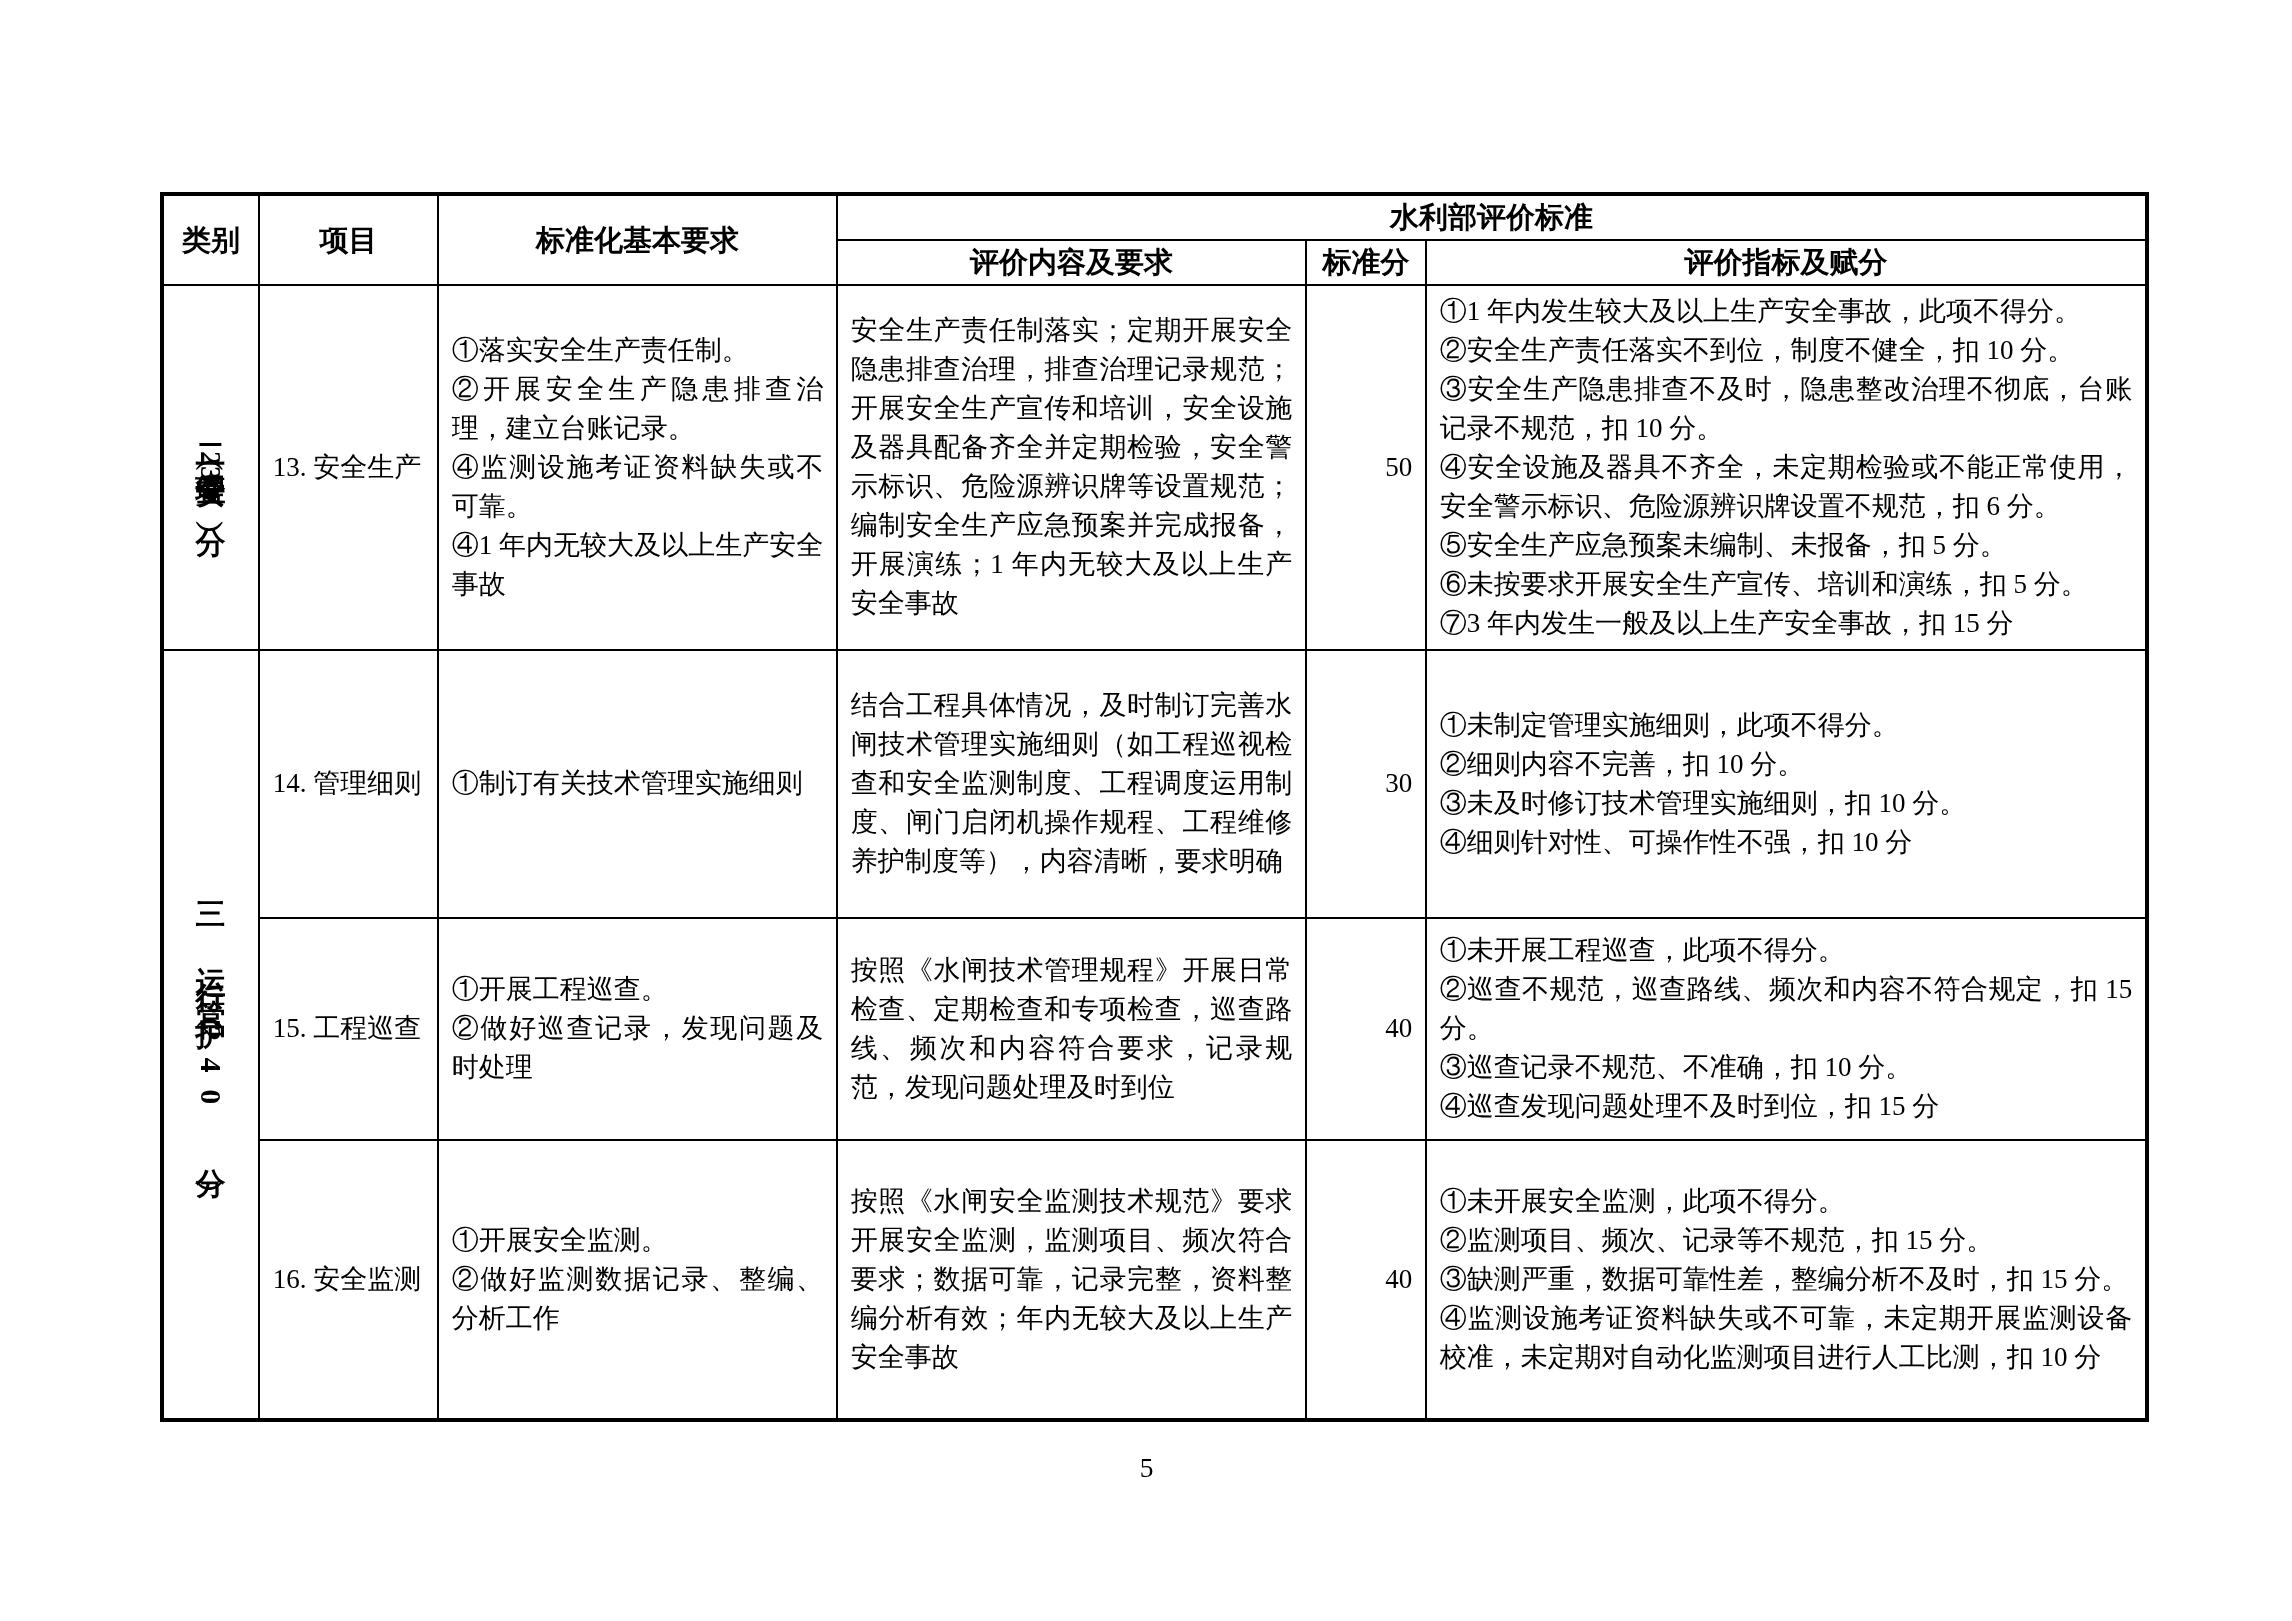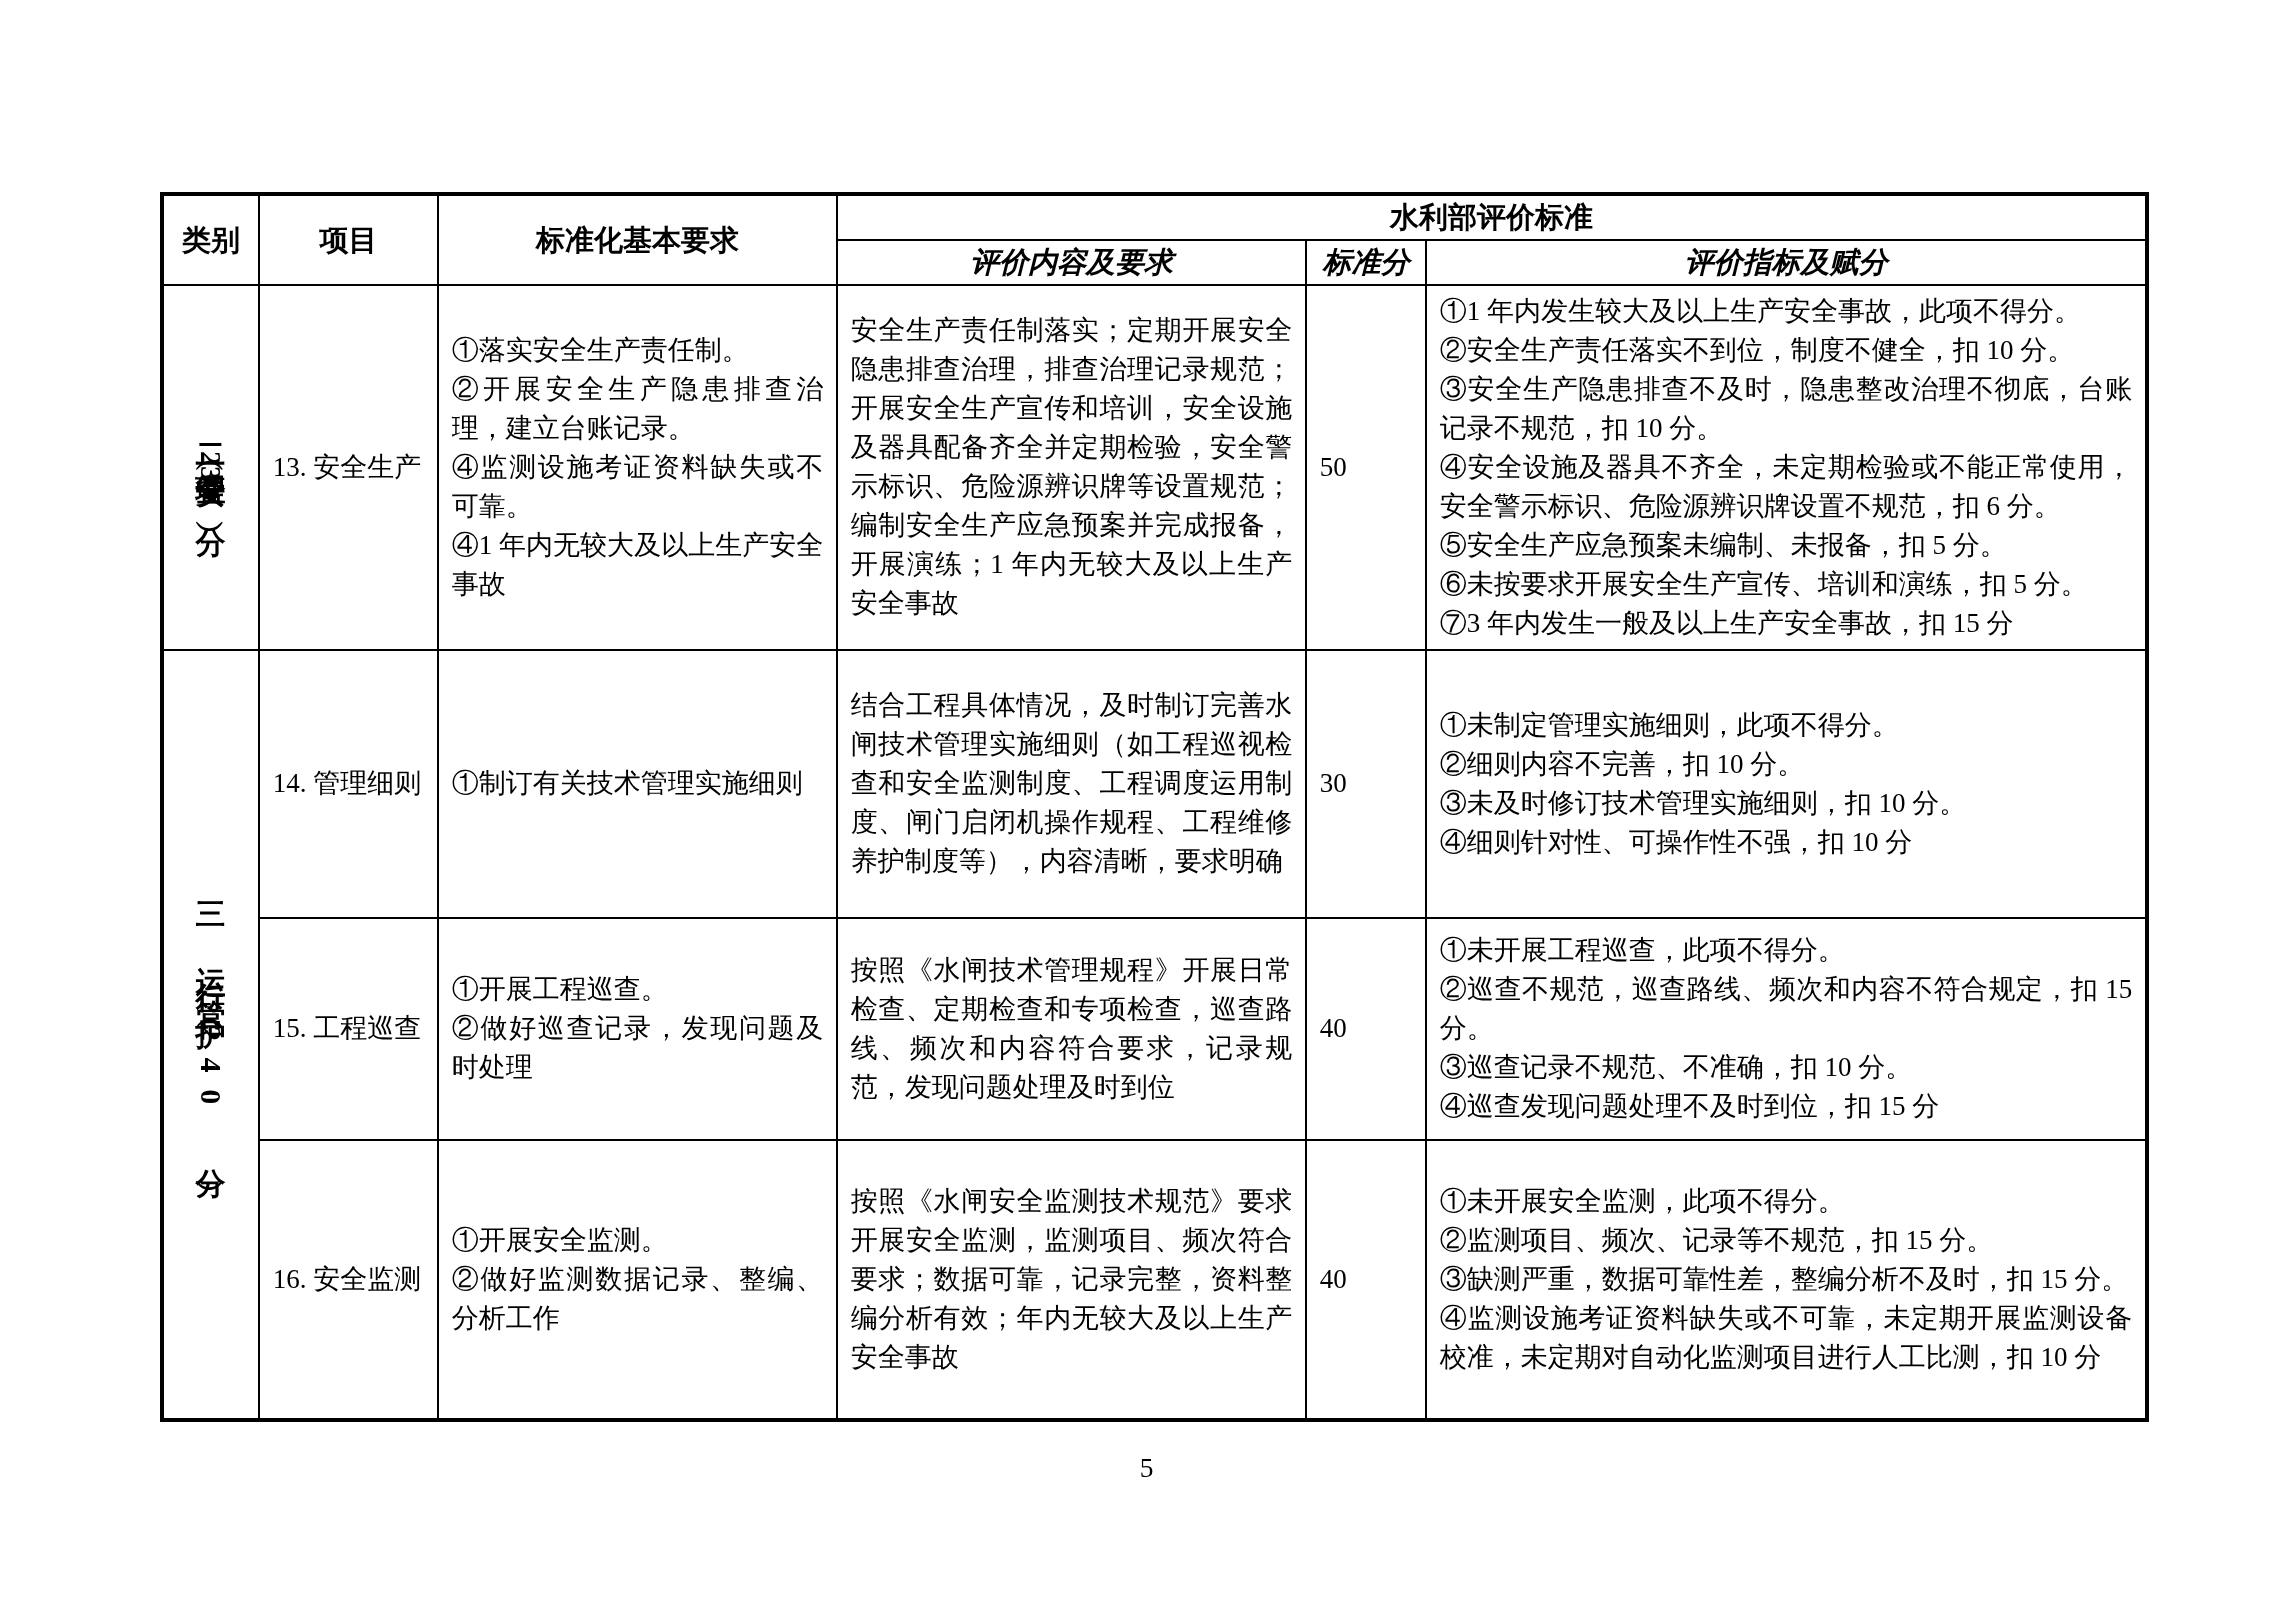--- a/index.html
+++ b/index.html
@@ -29,21 +29,21 @@
   }
   table.eval{border:4.9px solid #000;}
   table.eval th{
     font-family:"Liberation Sans","DejaVu Sans",sans-serif;
     font-weight:bold;
     font-size:29px;
     text-align:center;
     padding:2px 3.9px;
   }
   tr.hrow1{height:46px;}
-  tr.hrow2{height:34px;font-style:italic;}
+  tr.hrow2{height:34px;}
   th.ministry{border-bottom:3.9px solid #000;}
   tr.r13{height:358px;}
   tr.r14{height:268px;}
   tr.r15{height:222px;}
   tr.r16{height:280px;}
 
   td.cat{text-align:center;padding:3.9px 2px;}
   .vert{
     display:inline-block;
     writing-mode:vertical-rl;
@@ -61,21 +61,21 @@
     padding:5.9px 15.7px;
   }
   td.req, td.ind{
     text-align:justify;
     text-justify:inter-character;
   }
   td.content{
     text-align:justify;
     text-justify:inter-character;
   }
-  td.score{text-align:left;font-size:27.4px;padding:2px;}
+  td.score{text-align:right;font-size:27.4px;padding:2px;}
   .line{text-align:justify;text-justify:inter-character;}
 
   .pageno{
     position:absolute;
     left:0;top:1453px;width:2293px;
     text-align:center;
     font-size:27.4px;
   }
 </style>
 </head>

